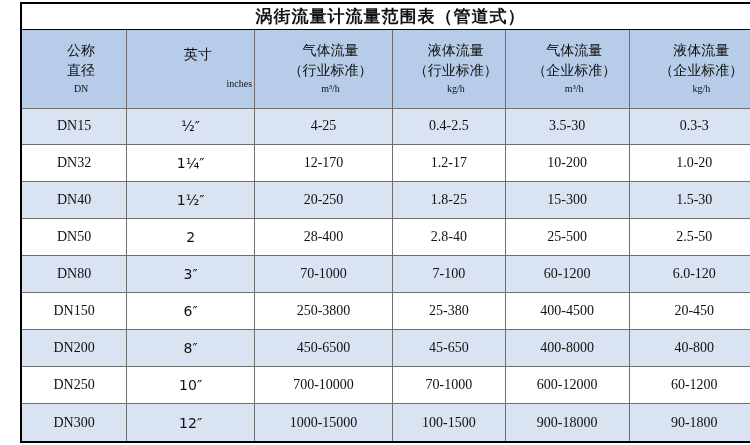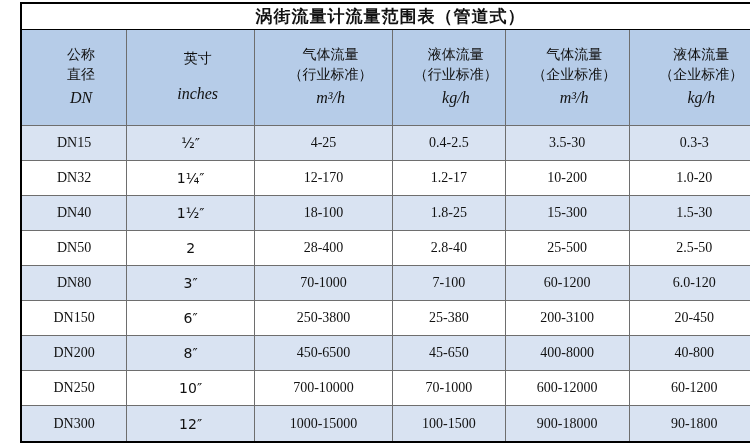--- a/index.html
+++ b/index.html
@@ -26,26 +26,26 @@
     border:1px solid var(--grid);
     text-align:center;vertical-align:middle;
     padding:0 2px;overflow:hidden;white-space:nowrap;
   }
   tr.title-row th{
     background:#ffffff;height:26px;
     font-size:17px;font-weight:bold;letter-spacing:1px;
     border-bottom:1px solid var(--outer);
   }
   tr.header-row th{
-    background:var(--header-bg);height:96px;
+    background:var(--header-bg);height:79px;
     font-weight:normal;font-size:14px;white-space:normal;padding-left:16px;
   }
   .hline{line-height:1.45;font-size:14px;}
-  .hline.unit{font-size:16px;font-style:italic;}
-  .hline.gap{margin-top:12px;}
+  .hline.unit{font-size:10px;}
+  .hline.gap{margin-top:12px;text-align:right;}
   tbody tr{font-size:14px;}
   tbody tr:nth-child(odd) td{background:var(--stripe-bg);}
   tbody tr:nth-child(even) td{background:#ffffff;}
   td.inch-cell{
     font-family:"DejaVu Sans","Liberation Sans",sans-serif;
     font-size:14px;
   }
 </style>
 </head>
 <body>
@@ -109,21 +109,21 @@
     <td class="dn-cell">DN32</td>
     <td class="inch-cell">1¼″</td>
     <td class="num-cell">12-170</td>
     <td class="num-cell">1.2-17</td>
     <td class="num-cell">10-200</td>
     <td class="num-cell">1.0-20</td>
   </tr>
         <tr>
     <td class="dn-cell">DN40</td>
     <td class="inch-cell">1½″</td>
-    <td class="num-cell">18-100</td>
+    <td class="num-cell">20-250</td>
     <td class="num-cell">1.8-25</td>
     <td class="num-cell">15-300</td>
     <td class="num-cell">1.5-30</td>
   </tr>
         <tr>
     <td class="dn-cell">DN50</td>
     <td class="inch-cell">2</td>
     <td class="num-cell">28-400</td>
     <td class="num-cell">2.8-40</td>
     <td class="num-cell">25-500</td>
@@ -135,21 +135,21 @@
     <td class="num-cell">70-1000</td>
     <td class="num-cell">7-100</td>
     <td class="num-cell">60-1200</td>
     <td class="num-cell">6.0-120</td>
   </tr>
         <tr>
     <td class="dn-cell">DN150</td>
     <td class="inch-cell">6″</td>
     <td class="num-cell">250-3800</td>
     <td class="num-cell">25-380</td>
-    <td class="num-cell">200-3100</td>
+    <td class="num-cell">400-4500</td>
     <td class="num-cell">20-450</td>
   </tr>
         <tr>
     <td class="dn-cell">DN200</td>
     <td class="inch-cell">8″</td>
     <td class="num-cell">450-6500</td>
     <td class="num-cell">45-650</td>
     <td class="num-cell">400-8000</td>
     <td class="num-cell">40-800</td>
   </tr>

